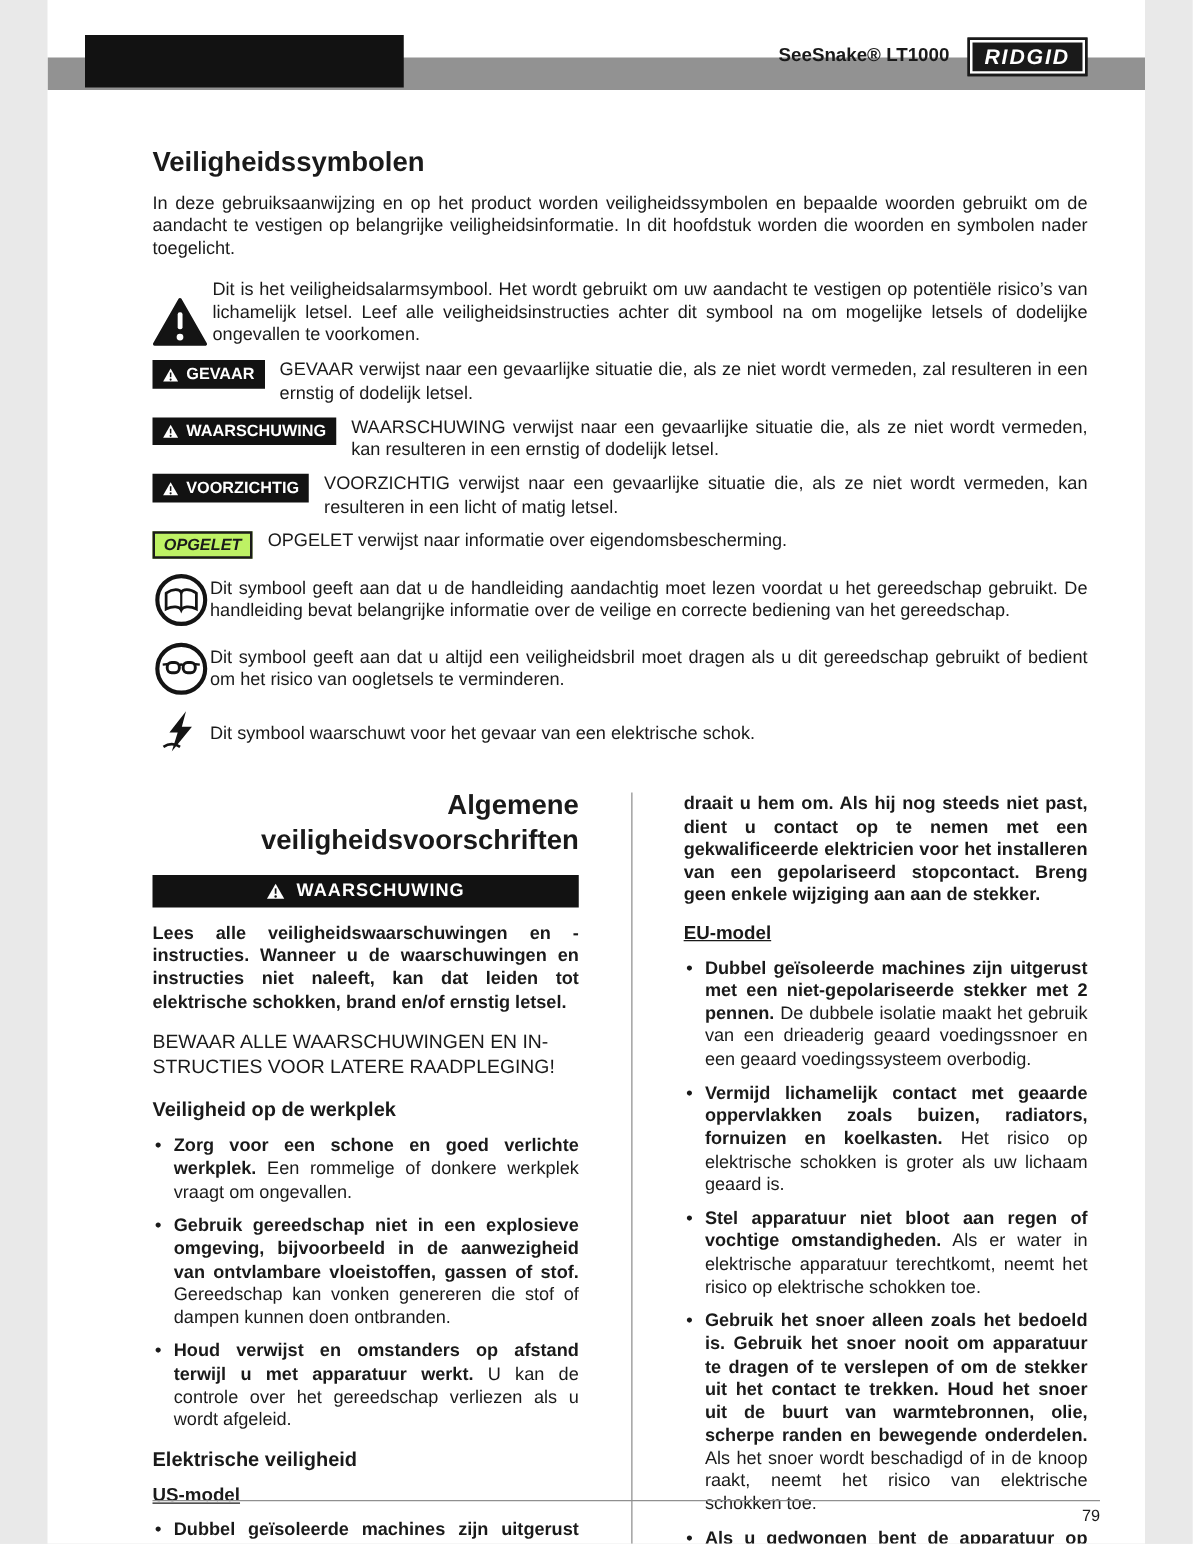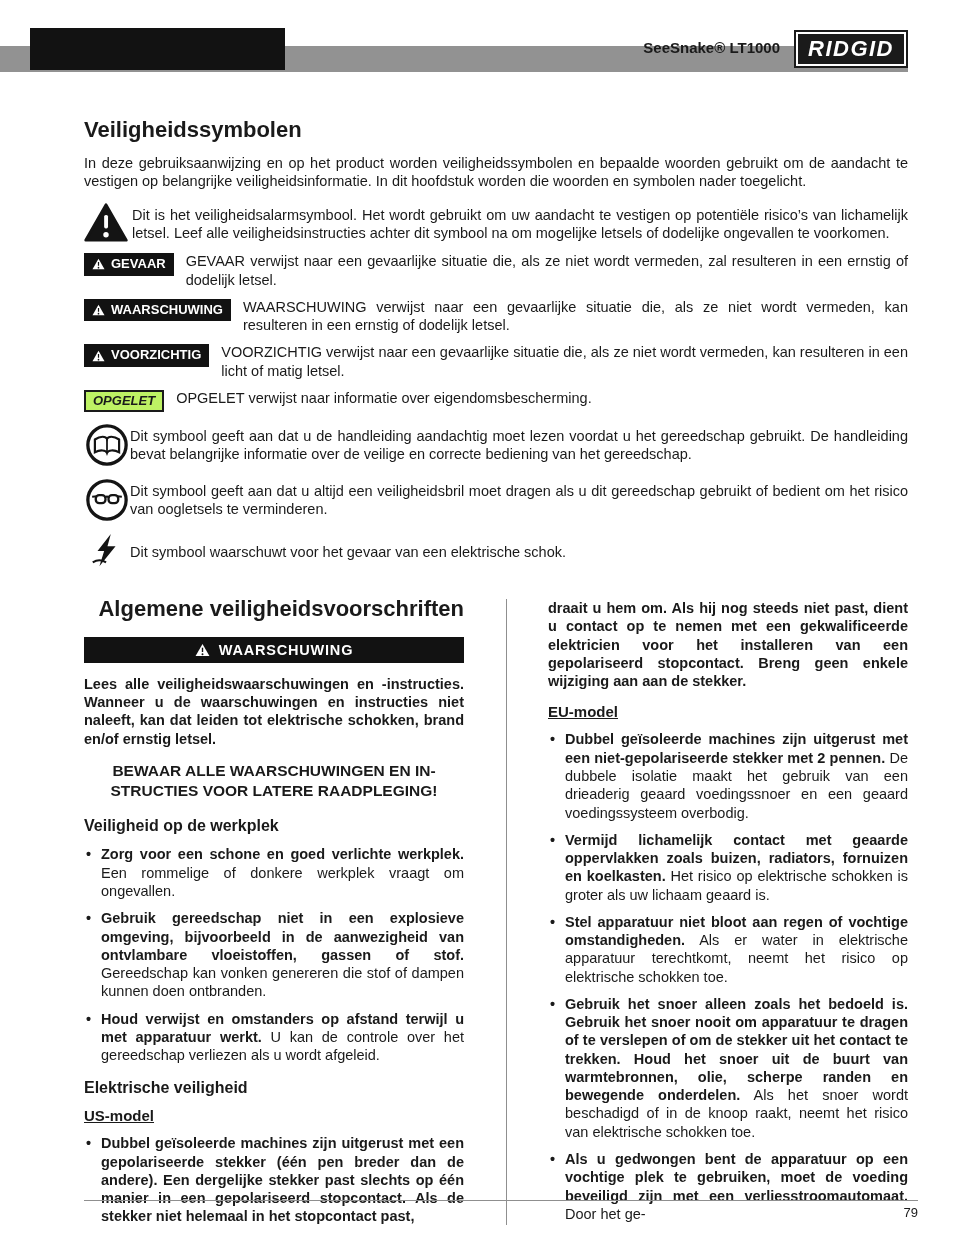--- a/index.html
+++ b/index.html
@@ -1,32 +1,32 @@
 <!DOCTYPE html>
 <html style="--paper: #ffffff; --ink: #1a1a1a; --band-gray: #929292; --rule-gray: #8f8f8f; --badge-black: #121212; --logo-bg: #1a1a1a;"><head>
 <meta charset="utf-8">
 <style>
   * { margin:0; padding:0; box-sizing:border-box; }
   html, body { background:#e9e9e9; }
   body { font-family:"Liberation Sans", sans-serif; }
   .page {
-    position:relative; width:954px; height:1235px; margin:0 auto;
+    position:relative; width:878px; height:1235px; margin:0 auto;
     background:var(--paper, #ffffff); color:var(--ink, #1a1a1a);
     overflow:hidden; font-size:14.5px; line-height:1.26;
   }
 
   
   .hdr { position:relative; height:96px; }
   .hdr-band { position:absolute; left:0; top:46px; width:908px; height:26px; background:var(--band-gray, #929292); }
   .hdr-tab  { position:absolute; left:30px; top:28px; width:255px; height:42px; background:var(--badge-black, #111); }
   .hdr-right { position:absolute; right:46px; top:30px; display:flex; align-items:center; gap:14px; }
   .product { font-weight:bold; font-size:15px; white-space:nowrap; }
   .logo {
     background:var(--logo-bg, #161616); color:#fff; font-weight:bold; font-style:italic;
-    font-size:22px; letter-spacing:1.5px; padding:3px 12px;
+    font-size:17px; letter-spacing:1.5px; padding:3px 12px;
     box-shadow: inset 0 0 0 2px #fff; border:2px solid var(--logo-bg, #161616);
   }
 
   
   .content { padding:0 46px 0 84px; }
   h1.sec-title { font-size:22px; font-weight:bold; margin:20px 0 10px; }
   p.intro { text-align:justify; }
 
   .alert-row { display:flex; gap:4px; align-items:flex-end; margin:13px 0 10px; }
   .alert-row .txt { flex:1; text-align:justify; padding-top:1px; }
@@ -50,21 +50,21 @@
   .col-div   { width:1px; background:var(--rule-gray,#999); margin:4px 41px 10px 42px; align-self:stretch; }
   .col-right { width:360px; padding-top:4px; }
 
   h2.sec-title { font-size:22px; font-weight:bold; margin:0 0 14px;text-align:right; }
   .banner {
     background:var(--badge-black,#111); color:#fff; height:26px;
     display:flex; align-items:center; justify-content:center; gap:9px;
     font-weight:bold; font-size:14.5px; letter-spacing:.8px; margin-bottom:12px;
   }
   .lede { font-weight:bold; text-align:justify; }
-  .save-notice { font-weight:bold; font-size:15.5px; text-align:center; margin:13px auto 15px; line-height:1.3; }
+  .save-notice { font-weight:normal; font-size:15.5px; text-align:left; margin:13px auto 15px; line-height:1.3; }
   h3.subhead { font-size:16px; font-weight:bold; margin:14px 0 8px; }
   .model-label { font-weight:bold; text-decoration:underline; font-size:15px; margin:4px 0 8px; }
 
   .blist { }
   .bitem { position:relative; padding-left:17px; margin:9px 0; text-align:justify; }
   .bitem::before { content:"\2022"; position:absolute; left:2px; top:0; font-weight:bold; }
   .lead { font-weight:bold; }
 
   .continuation { font-weight:bold; text-align:justify; margin-bottom:12px; }
 

